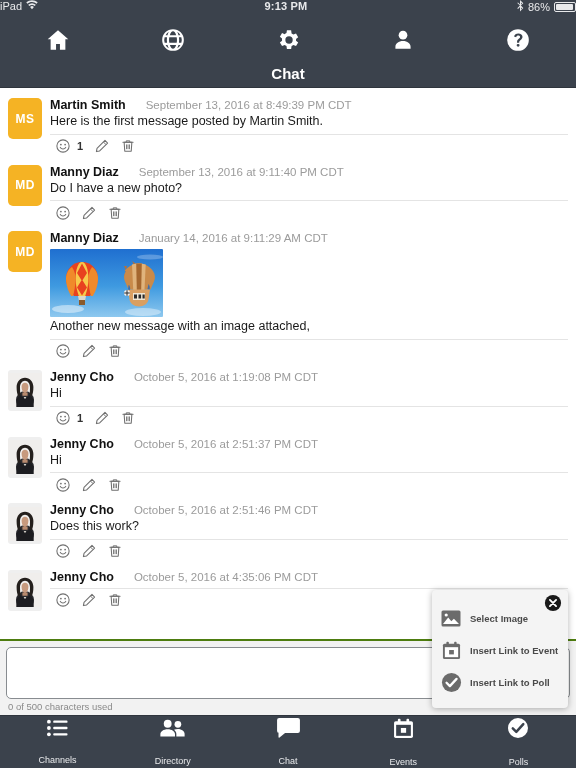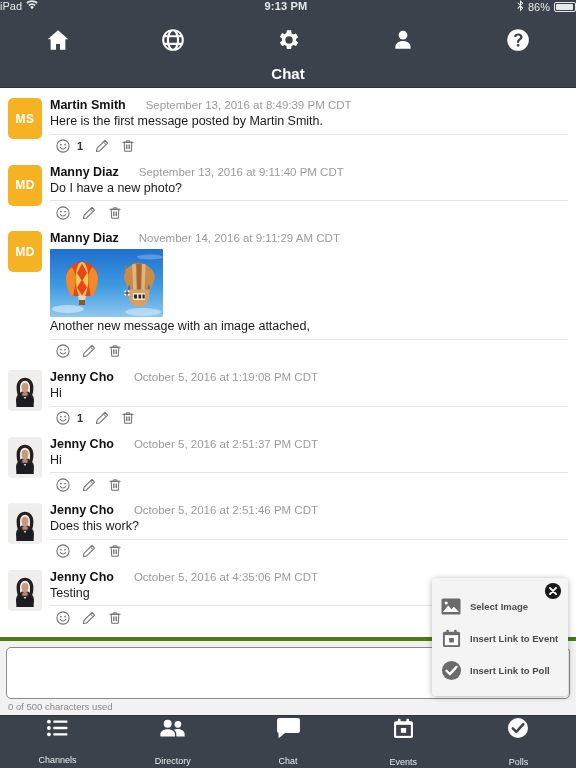--- a/index.html
+++ b/index.html
@@ -61,31 +61,31 @@
   .msg-actions {
     display: flex; align-items: center; gap: 0;
     border-top: 1px solid #e4e4e4; margin-top: 4px; padding-top: 3px; padding-bottom: 4px;
   }
   .act { display: flex; align-items: center; justify-content: center; width: 26px; height: 17px; cursor: pointer; }
   .act svg { display: block; }
   .act-count { font-size: 11px; font-weight: bold; color: #333; margin-left: 1px; margin-right: 6px; }
   .msg-img { width: 113px; height: 68px; margin-top: 4px; border-radius: 1px; display:block; }
 
   
-  .composer { flex: 0 0 auto; background: #f2f2f2; border-top: 4px solid #4d7c0f; padding: 6px 6px 0 6px; position: relative; }
+  .composer { flex: 0 0 auto; background: #f2f2f2; border-top: 2px solid #4d7c0f; padding: 6px 6px 0 6px; position: relative; }
   .composer-box {
     width: 100%; height: 52px; background: #fff; border: 1px solid #888c90;
     border-radius: 5px; resize: none; font-family: "Liberation Sans", sans-serif;
     font-size: 12px; padding: 6px 8px; outline: none; display: block;
   }
   .charcount { font-size: 9.5px; color: #8a8a8a; padding: 2px 0 3px 2px; }
 
   
   .popup {
-    position: absolute; left: 432px; top: 578px; width: 136px; height: 118px;
+    position: absolute; left: 432px; top: 590px; width: 136px; height: 118px;
     background: #f4f4f4; border-radius: 4px;
     box-shadow: 0 1px 6px rgba(0,0,0,.30);
     padding: 12px 0 12px 0; z-index: 40;
   }
   .popup-close {
     position: absolute; right: 6px; top: 4px; width: 18px; height: 18px; cursor: pointer;
   }
   .popup-item { display: flex; align-items: center; height: 32px; padding: 0 8px; cursor: pointer; }
   .popup-item .pi-icon { width: 22px; height: 22px; flex: 0 0 22px; margin-right: 8px; display:flex; align-items:center; justify-content:center;}
   .popup-item .pi-label { font-size: 9.5px; color: #4a4a4a; font-weight: bold; white-space: nowrap; }
@@ -232,21 +232,21 @@
           </div>
         </div>
       </div>
       <div class="msg">
         <div class="avatar" style="background:#f5b324">
           <span>MD</span>
         </div>
         <div class="msg-body">
           <div class="msg-head">
             <span class="msg-author">Manny Diaz</span>
-            <span class="msg-time">November 14, 2016 at 9:11:29 AM CDT</span>
+            <span class="msg-time">January 14, 2016 at 9:11:29 AM CDT</span>
           </div>
           <svg class="msg-img" viewBox="0 0 113 68" preserveAspectRatio="none">
             <defs>
               <linearGradient id="sky" x1="0" y1="0" x2="0" y2="1">
                 <stop offset="0" stop-color="#1f6fd0"></stop>
                 <stop offset="0.55" stop-color="#3f9ae0"></stop>
                 <stop offset="1" stop-color="#8ec8ef"></stop>
               </linearGradient>
             </defs>
             <rect width="113" height="68" fill="url(#sky)"></rect>
@@ -444,21 +444,20 @@
             <path d="M14.4 19.6h5.2v3.1h-5.2Z" fill="#b88a6e"></path>
             <path d="M12.6 22.2c1.2 1.5 2.7 2.3 4.4 2.3s3.2-.8 4.4-2.3c2.6 1.1 4.3 3.3 4.3 5.9V34H8.3v-5.9c0-2.6 1.7-4.8 4.3-5.9Z" fill="#1c1c20"></path>
             <path d="M15.7 24.1h2.6l-1.3 2.2-1.3-2.2Z" fill="#d9d3cb"></path>
           </svg>
         </div>
         <div class="msg-body">
           <div class="msg-head">
             <span class="msg-author">Jenny Cho</span>
             <span class="msg-time">October 5, 2016 at 4:35:06 PM CDT</span>
           </div>
-          <div class="msg-text">Testing</div>
           <div class="msg-actions">
             <span class="act">
               <svg width="14" height="14" viewBox="0 0 16 16">
                 <circle cx="8" cy="8" r="7" fill="none" stroke="#6f6f6f" stroke-width="1.2"></circle>
                 <circle cx="5.6" cy="6.4" r="1" fill="#6f6f6f"></circle>
                 <circle cx="10.4" cy="6.4" r="1" fill="#6f6f6f"></circle>
                 <path d="M4.9 9.6a3.6 3.6 0 0 0 6.2 0" fill="none" stroke="#6f6f6f" stroke-width="1.2" stroke-linecap="round"></path>
               </svg>
             </span>
             <span class="act">

